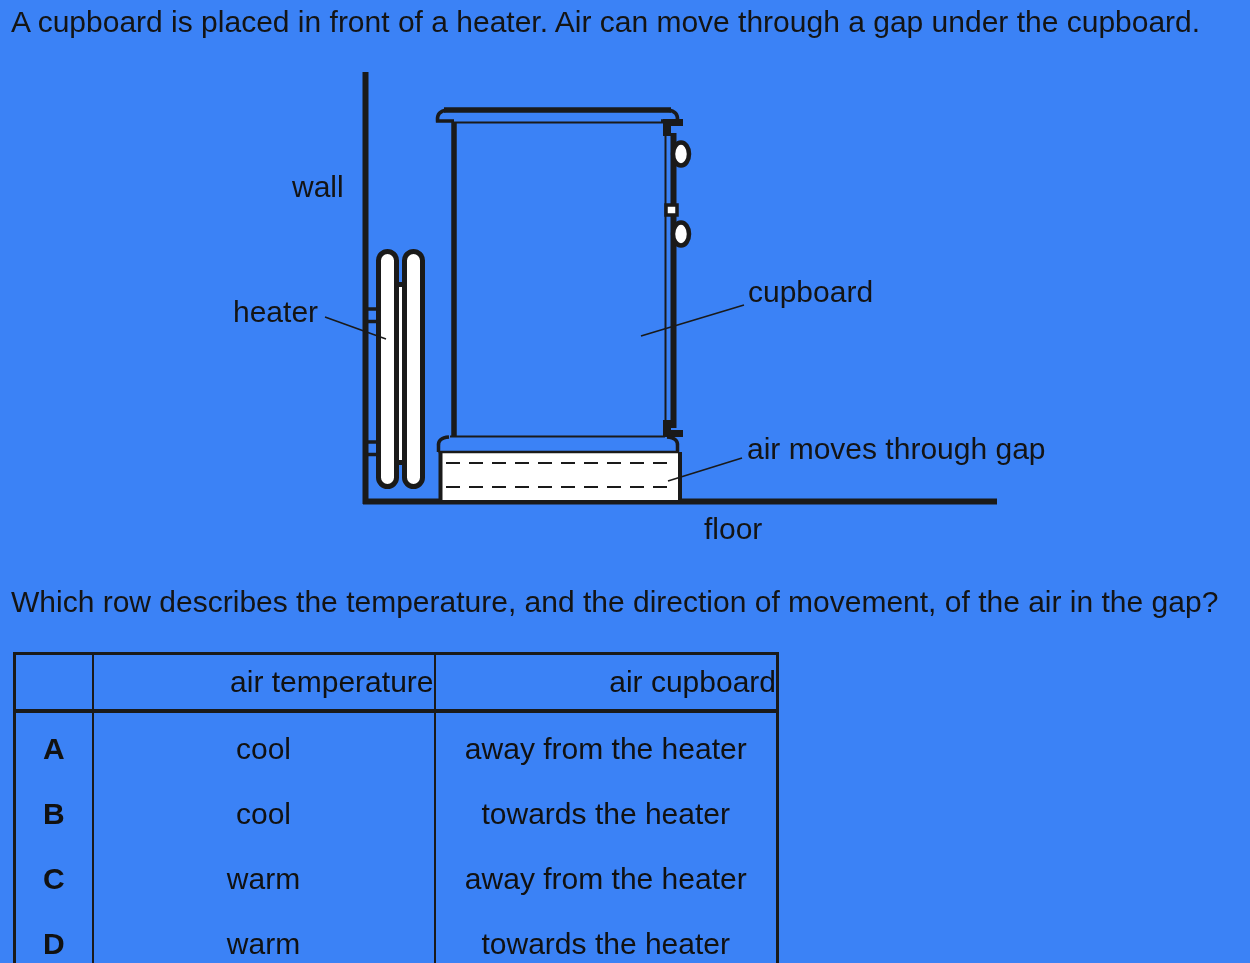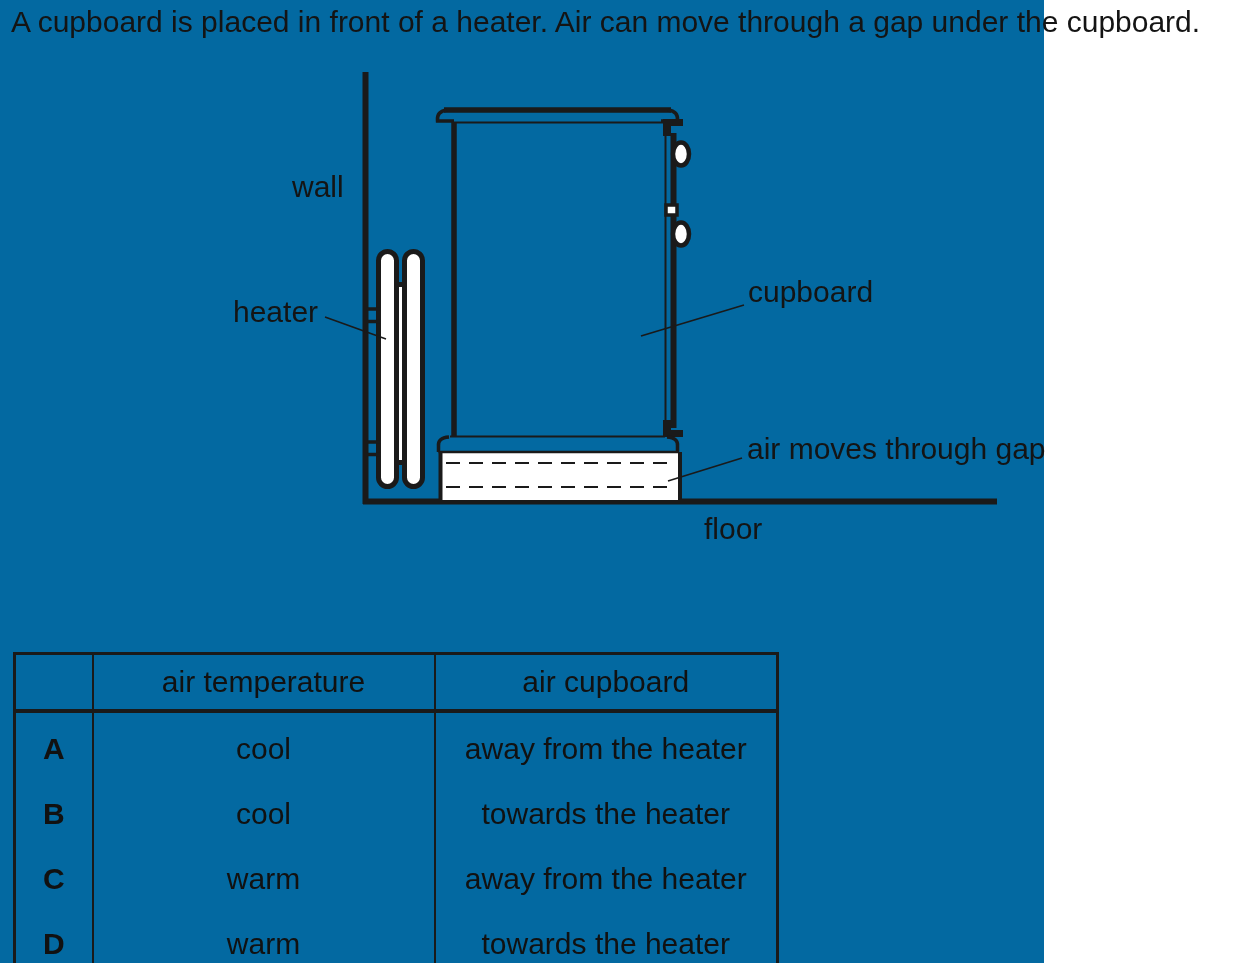--- a/index.html
+++ b/index.html
@@ -7,23 +7,23 @@
     padding: 0;
     background: #ffffff;
     width: 1250px;
     height: 963px;
     overflow: hidden;
     font-family: "Liberation Sans", "DejaVu Sans", sans-serif;
     color: #141414;
   }
   .page {
     position: relative;
-    width: 1044px;
+    width: 1250px;
     height: 963px;
-    background: #0369a1;
+    background: #3b82f6;
   }
   .intro-text {
     position: absolute;
     left: 11px;
     top: 5px;
     width: 1236px;
     font-size: 30px;
     line-height: 34px;
     white-space: nowrap;
   }
@@ -82,20 +82,21 @@
     vertical-align: middle;
     padding: 0;
     font-weight: normal;
   }
   .answer-table .v-line {
     border-left-width: 2px;
   }
   .answer-table thead th {
     height: 54px;
     border-bottom-width: 4px;
+    text-align: right;
   }
   .answer-table tbody td {
     height: 58px;
     padding-top: 7px;
   }
   .answer-table .opt-cell {
     font-weight: bold;
   }
 </style>
 </head>
@@ -156,20 +157,21 @@
     <line class="ink" x1="744" y1="305" x2="641" y2="336" stroke-width="1.6"></line>
     <line class="ink" x1="742" y1="458" x2="668" y2="481" stroke-width="1.6"></line>
 
     <text x="292" y="197">wall</text>
     <text x="233" y="322">heater</text>
     <text x="748" y="302">cupboard</text>
     <text x="747" y="459">air moves through gap</text>
     <text x="704" y="539">floor</text>
   </svg>
 
+  <div class="question-text">Which row describes the temperature, and the direction of movement, of the air in the gap?</div>
 
   <table class="answer-table">
     <colgroup>
       <col class="c-opt">
         <col class="c-temp">
         <col class="c-dir">
     </colgroup>
     <thead>
       <tr>
         <th></th>

